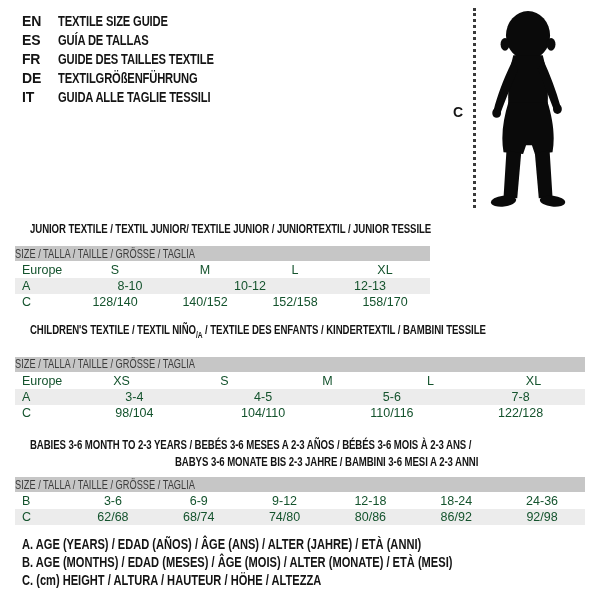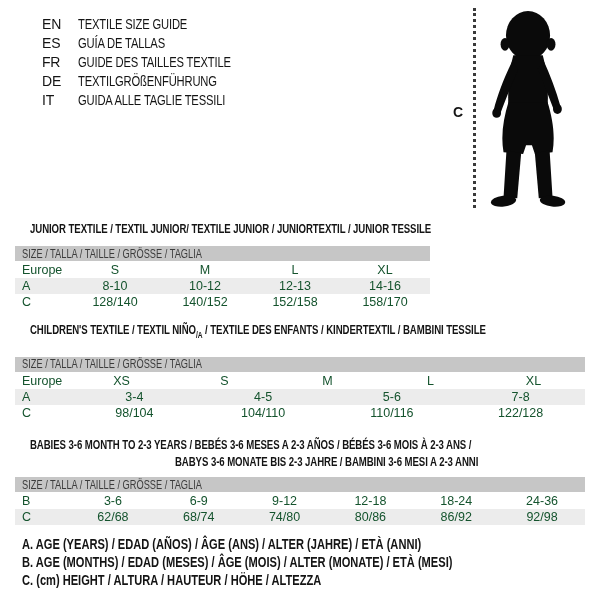--- a/index.html
+++ b/index.html
@@ -11,40 +11,40 @@
   html,body{margin:0;padding:0;}
   body{font-family:"Liberation Sans","DejaVu Sans",sans-serif;background:#ffffff;}
   .canvas{position:relative;width:600px;height:600px;background:#ffffff;overflow:hidden;color:var(--ink);}
 
   
   .cx{display:inline-block;white-space:nowrap;transform:scaleX(0.74);transform-origin:0 50%;}
   .cx80{display:inline-block;white-space:nowrap;transform:scaleX(0.80);transform-origin:0 50%;}
 
   
   #lang{position:absolute;left:22px;top:13px;}
-  .lang-row{height:19px;display:flex;align-items:flex-end;font-weight:normal;font-size:14px;letter-spacing:-0.2px;margin-left:20px;}
+  .lang-row{height:19px;display:flex;align-items:flex-start;font-weight:bold;font-size:14px;letter-spacing:-0.2px;}
   .lang-code{width:36px;flex:0 0 36px;}
   .lang-title{white-space:nowrap;}
 
   
   #height-line{position:absolute;left:473px;top:8px;height:200px;width:0;border-left:3px dotted #3a3a3a;}
   #height-label{position:absolute;left:453px;top:104px;font-weight:bold;font-size:14px;}
   #baby{position:absolute;left:480px;top:8px;width:98px;height:206px;}
 
   
   .tblwrap{position:absolute;left:15px;}
   #t0{top:220px;width:415px;}
   #t1{top:321px;width:570px;}
   #t2{top:436px;width:570px;}
   .tbl-title{margin-left:15px;font-size:13px;font-weight:bold;line-height:17px;white-space:nowrap;letter-spacing:-0.1px;text-align:right;}
   .tbl-title sub{font-size:9px;}
   #t0 .bar{margin-top:9px;}
   #t1 .bar{margin-top:13px;}
   #t2 .bar{margin-top:7px;}
-  .bar{height:16px;background:var(--bar);display:flex;align-items:center;padding-left:7px;font-size:12.5px;color:var(--bar-ink);border-bottom:1px solid #ffffff;box-sizing:border-box;}
+  .bar{height:16px;background:var(--bar);display:flex;align-items:center;font-size:12.5px;color:var(--bar-ink);border-bottom:1px solid #ffffff;box-sizing:border-box;}
   .row{height:16px;display:flex;font-size:12.5px;color:#14532d;}
   .row.shaded{background:var(--stripe);}
   .row .lbl{width:55px;flex:0 0 55px;padding-left:7px;display:flex;align-items:center;box-sizing:border-box;}
   .row .cell{flex:1;display:flex;align-items:center;justify-content:center;}
 
   
   #footnotes{position:absolute;left:22px;top:534px;}
   .fn{height:18px;display:flex;align-items:center;font-weight:bold;font-size:15px;}
 </style>
 </head>
@@ -105,21 +105,20 @@
         <div class="cell">S</div>
         <div class="cell">M</div>
         <div class="cell">L</div>
         <div class="cell">XL</div>
       </div>
       <div class="row shaded">
         <div class="lbl">A</div>
         <div class="cell">8-10</div>
         <div class="cell">10-12</div>
         <div class="cell">12-13</div>
-        <div class="cell">14-16</div>
       </div>
       <div class="row">
         <div class="lbl">C</div>
         <div class="cell">128/140</div>
         <div class="cell">140/152</div>
         <div class="cell">152/158</div>
         <div class="cell">158/170</div>
       </div>
     </div>
   <div class="tblwrap" id="t1">

